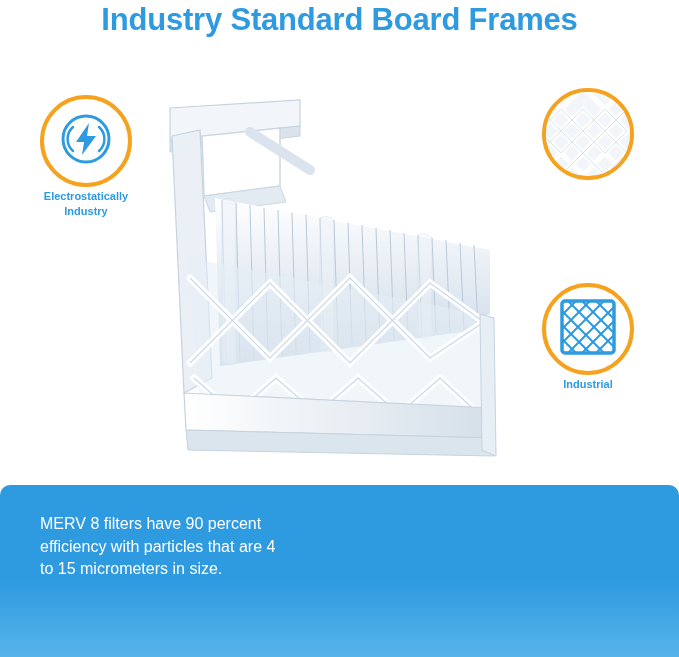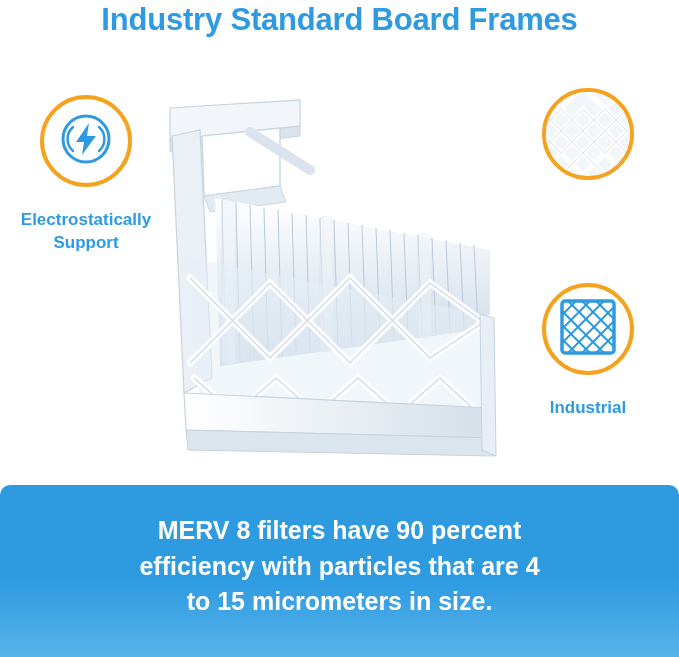--- a/index.html
+++ b/index.html
@@ -47,22 +47,22 @@
     background: #ffffff;
     margin: 0 auto;
     position: relative;
     box-sizing: border-box;
     display: flex;
     align-items: center;
     justify-content: center;
     overflow: hidden;
   }
   .feature-label {
-    margin-top: 22px;
-    font-size: 17px;
+    margin-top: 2px;
+    font-size: 11px;
     font-weight: bold;
     color: #2e9ae0;
     line-height: 1.35;
   }
 
   .f-electro { top: 95px; left: 6px; }
   .f-heat    { top: 290px; left: 6px; }
   .f-wire    { top: 88px; left: 508px; }
   .f-indust  { top: 283px; left: 508px; text-align: center; }
 
@@ -84,24 +84,24 @@
     height: 172px;
     background: linear-gradient(180deg, #2e9ae0 0%, #2e9ae0 55%, #57b4ea 100%);
     border-top-left-radius: 10px;
     border-top-right-radius: 10px;
   }
   .banner-text {
     position: absolute;
     top: 28px;
     left: 40px;
     width: 599px;
-    text-align: center;
+    text-align: left;
     color: #ffffff;
-    font-size: 25px;
-    font-weight: bold;
+    font-size: 16px;
+    font-weight: normal;
     line-height: 1.42;
   }
 </style>
 </head>
 <body>
 
 <div class="page">
 
   <div class="title">Industry Standard Board Frames</div>
 
@@ -195,21 +195,21 @@
         <svg width="56" height="56" viewBox="0 0 56 56" xmlns="http://www.w3.org/2000/svg">
           <circle cx="28" cy="28" r="23" fill="none" stroke="#2e9ae0" stroke-width="3"></circle>
           <path d="M31 12 L18 31 L26 31 L24 44 L38 25 L29 25 Z" fill="#2e9ae0"></path>
           <path d="M41 16 a16 16 0 0 1 0 24" fill="none" stroke="#2e9ae0" stroke-width="2.5" stroke-linecap="round"></path>
           <path d="M15 16 a16 16 0 0 0 0 24" fill="none" stroke="#2e9ae0" stroke-width="2.5" stroke-linecap="round"></path>
         </svg>
       </span>
     </div>
     <div class="feature-label">
       <div>Electrostatically</div>
-      <div>Support</div>
+      <div>Industry</div>
     </div>
   </div>
 
 
   <div class="feature f-wire">
     <div class="badge">
       <span>
         <svg width="86" height="86" viewBox="0 0 86 86" xmlns="http://www.w3.org/2000/svg">
           <rect x="0" y="0" width="86" height="86" fill="#f2f6fa"></rect>
           <g stroke="#ffffff" stroke-width="5" fill="none" stroke-linecap="round">

